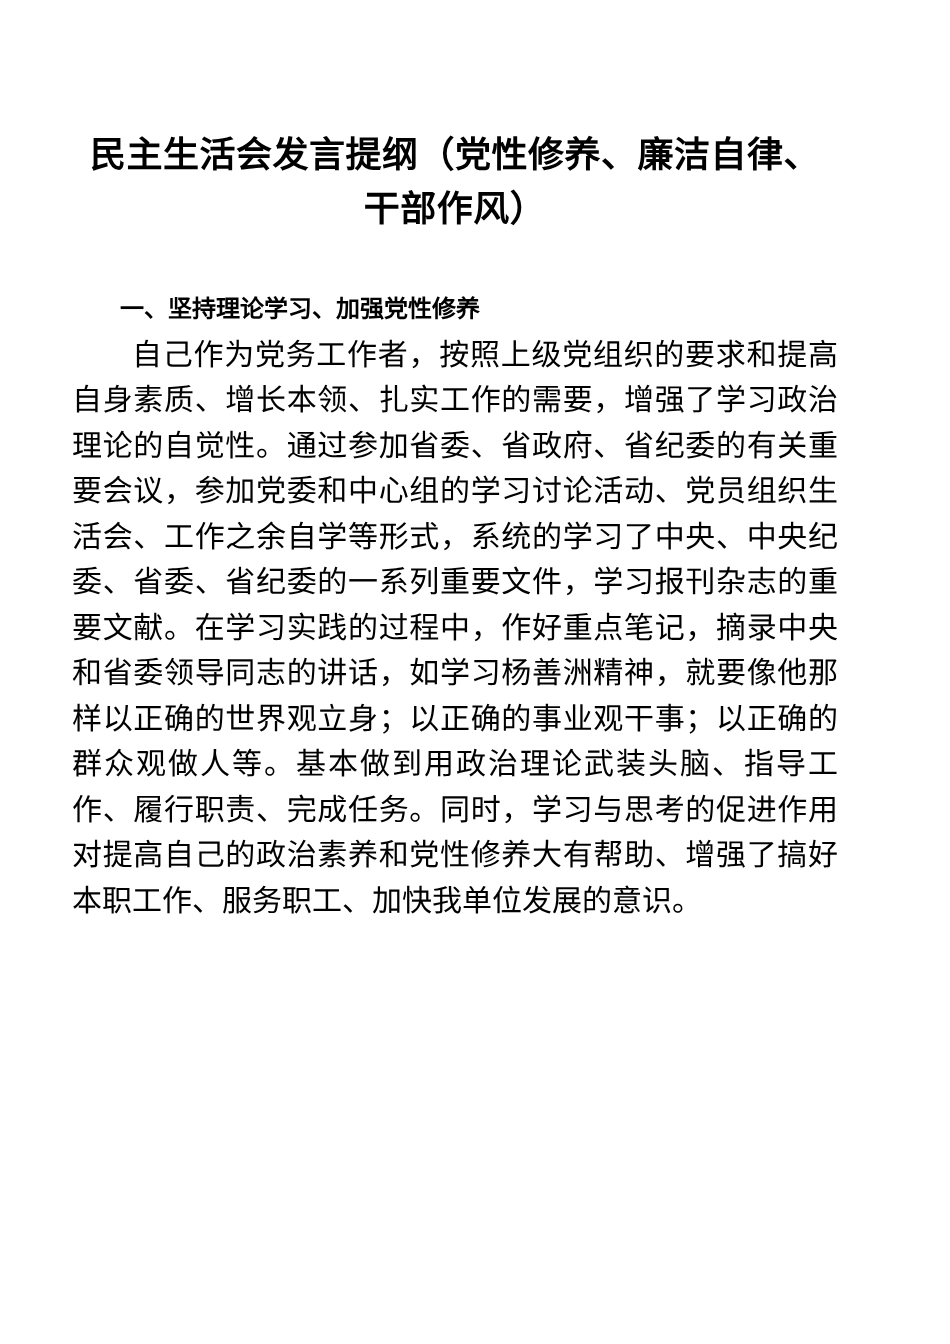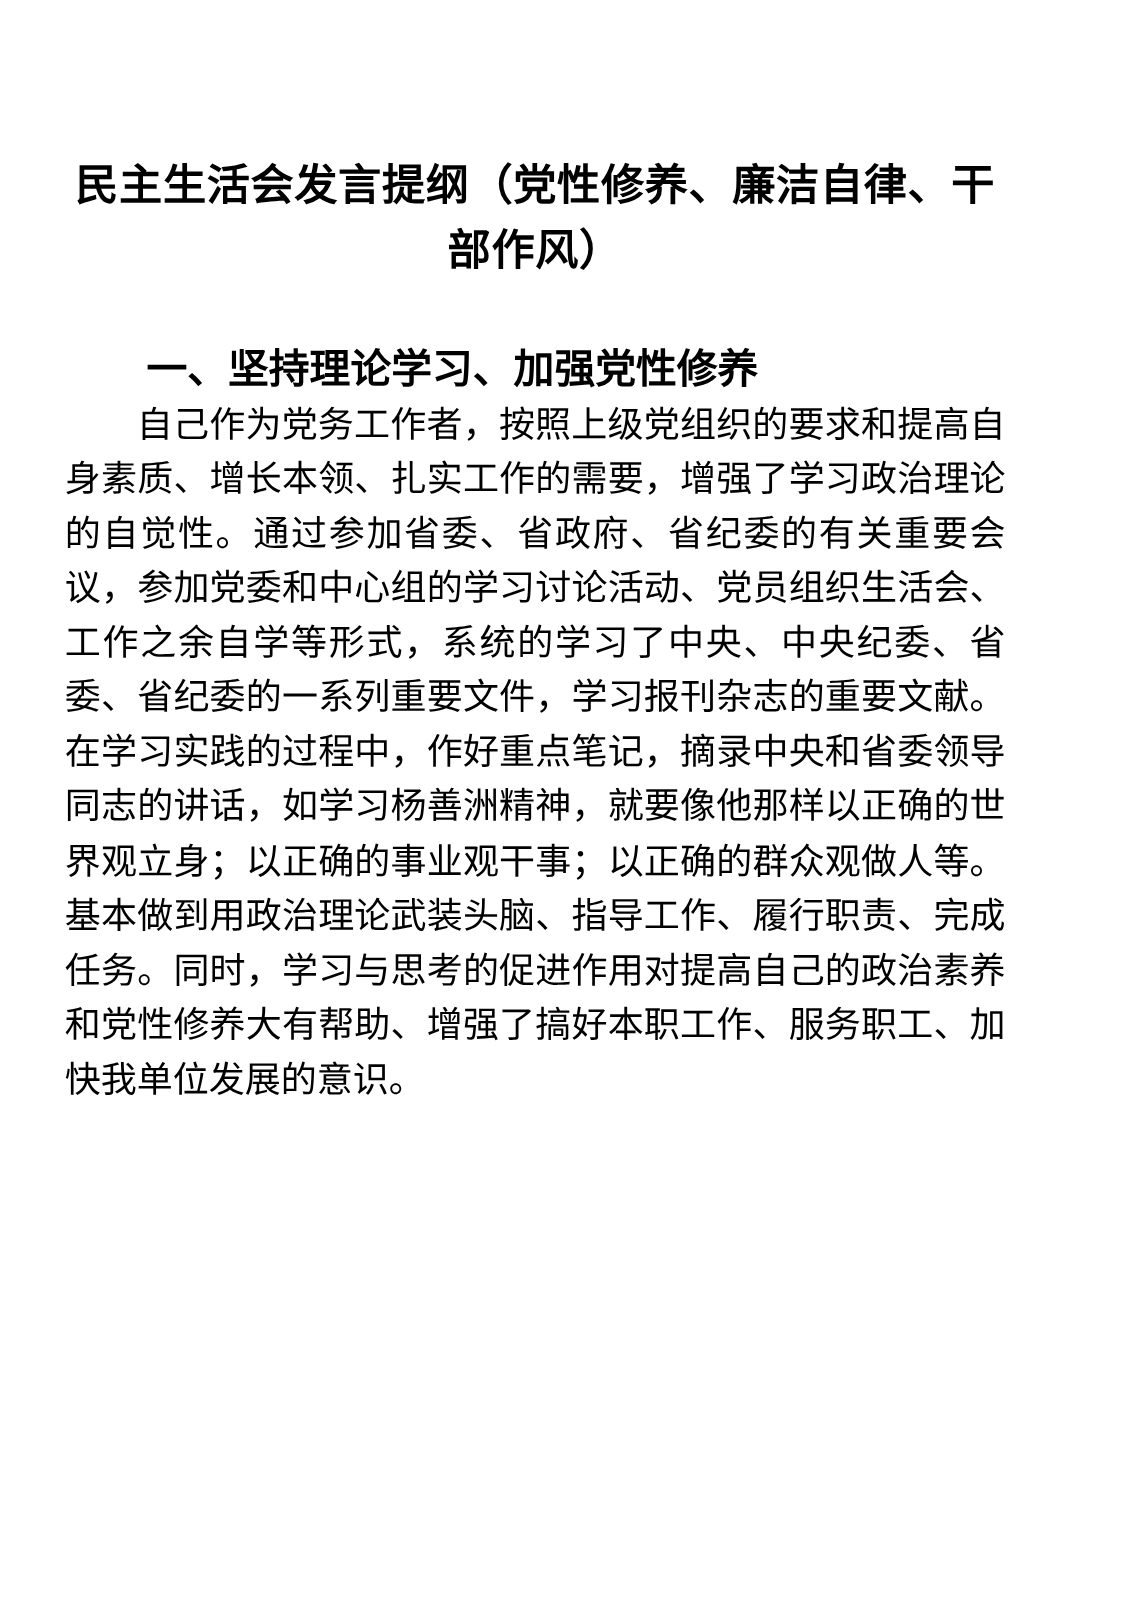--- a/index.html
+++ b/index.html
@@ -7,21 +7,21 @@
     padding: 0;
     background: #ffffff;
   }
   .page {
     position: relative;
     width: 950px;
     height: 1344px;
     box-sizing: border-box;
     background: #ffffff;
     color: #000000;
-    padding: 128px 112px 0 54px;
+    padding: 128px 112px 0 72px;
     overflow: hidden;
   }
   .doc-title {
     font-family: "Liberation Serif", "DejaVu Serif", serif;
     font-weight: bold;
     font-size: 36px;
     line-height: 1.5;
     text-align: center;
     margin: 0 0 50px 0;
     letter-spacing: 0.5px;
@@ -32,21 +32,21 @@
     font-size: 30px;
     line-height: 45.5px;
     text-align: justify;
     text-justify: inter-ideograph;
     text-indent: 2em;
     margin: 0;
   }
   .section-heading {
     font-family: "Liberation Sans", "DejaVu Sans", sans-serif;
     font-weight: bold;
-    font-size: 34px;
+    font-size: 24px;
     line-height: 45.5px;
     text-indent: 2em;
     margin: 0;
   }
 </style>
 </head>
 <body>
 
 <div class="page">
   <h1 class="doc-title">民主生活会发言提纲（党性修养、廉洁自律、干部作风）</h1>

